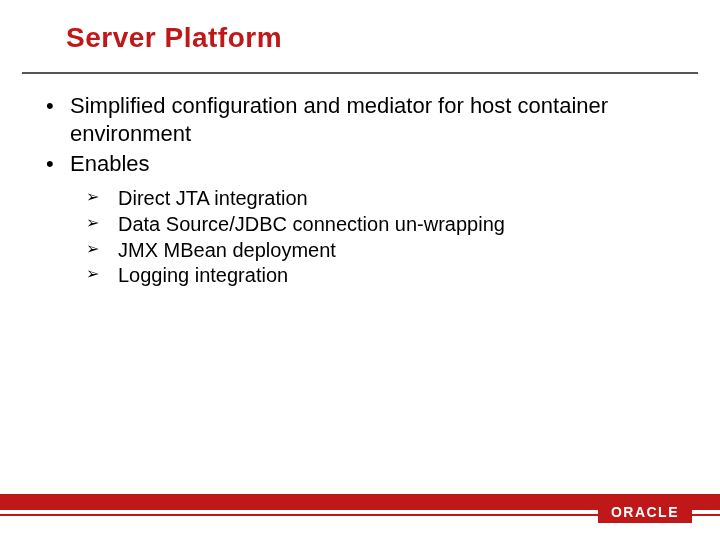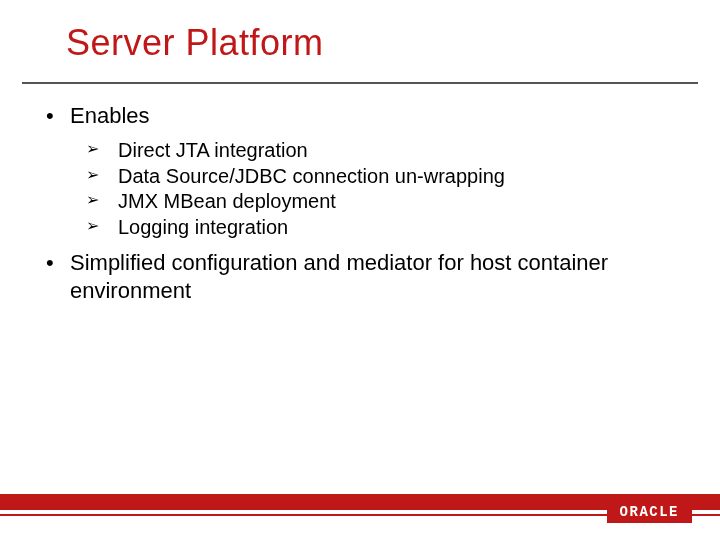--- a/index.html
+++ b/index.html
@@ -6,22 +6,22 @@
   body {
     width: 720px;
     height: 540px;
     background: #ffffff;
     font-family: Arial, Helvetica, sans-serif;
     position: relative;
     overflow: hidden;
   }
   .title {
     color: #c01818;
-    font-size: 36px;
-    font-weight: normal;
+    font-size: 28px;
+    font-weight: bold;
     padding: 22px 18px 0 66px;
     letter-spacing: 0.5px;
   }
   .hr {
     border: none;
     border-top: 2px solid #555;
     margin: 18px 22px 0 22px;
   }
   .content {
     padding: 18px 40px 0 40px;
@@ -86,48 +86,48 @@
     top: 20px;
     height: 2px;
     background: #c01818;
   }
   .logo {
     position: absolute;
     right: 28px;
     top: 7px;
     color: #fff;
     background: #c01818;
-    font-family: Liberation Mono, monospace;
+    font-family: Liberation Sans, sans-serif;
     font-weight: bold;
     font-size: 14px;
     letter-spacing: 1.5px;
     padding: 3px 12px;
     border: 1px solid #c01818;
     line-height: 1;
   }
 </style>
 </head>
 <body>
 
 <h1 class="title">Server Platform</h1>
 <hr class="hr">
 
 <div class="content">
   <ul class="l1">
     <li>
+      <span>Simplified configuration and mediator for host container environment</span>
+    </li>
+    <li>
       <span>Enables</span>
       <ul class="l2">
         <li><span>Direct JTA integration</span></li>
         <li><span>Data Source/JDBC connection un-wrapping</span></li>
         <li><span>JMX MBean deployment</span></li>
         <li><span>Logging integration</span></li>
       </ul>
-    </li>
-    <li>
-      <span>Simplified configuration and mediator for host container environment</span>
     </li>
   </ul>
 </div>
 
 <div class="footer-band">
   <div class="red-bar"></div>
   <div class="red-line"></div>
   <div class="logo">ORACLE</div>
 </div>
 

